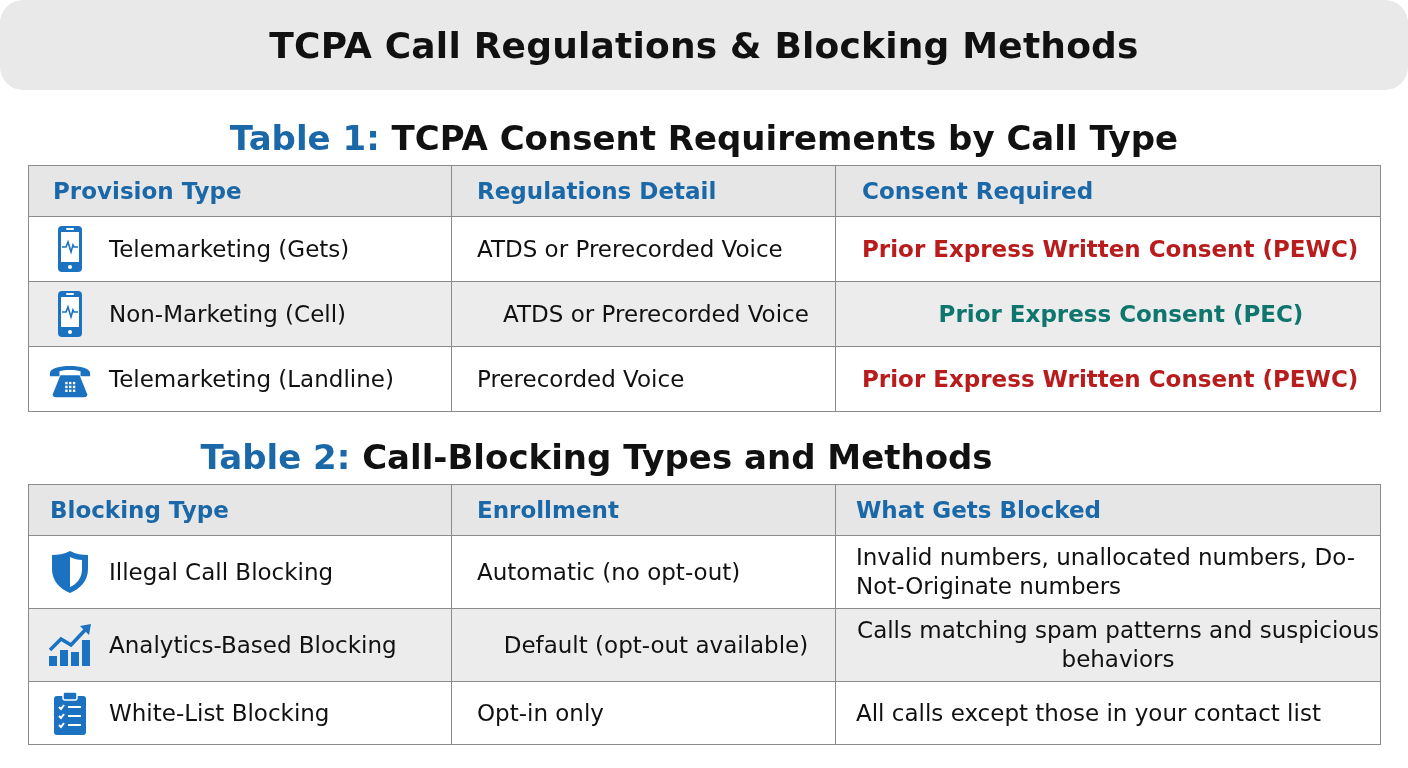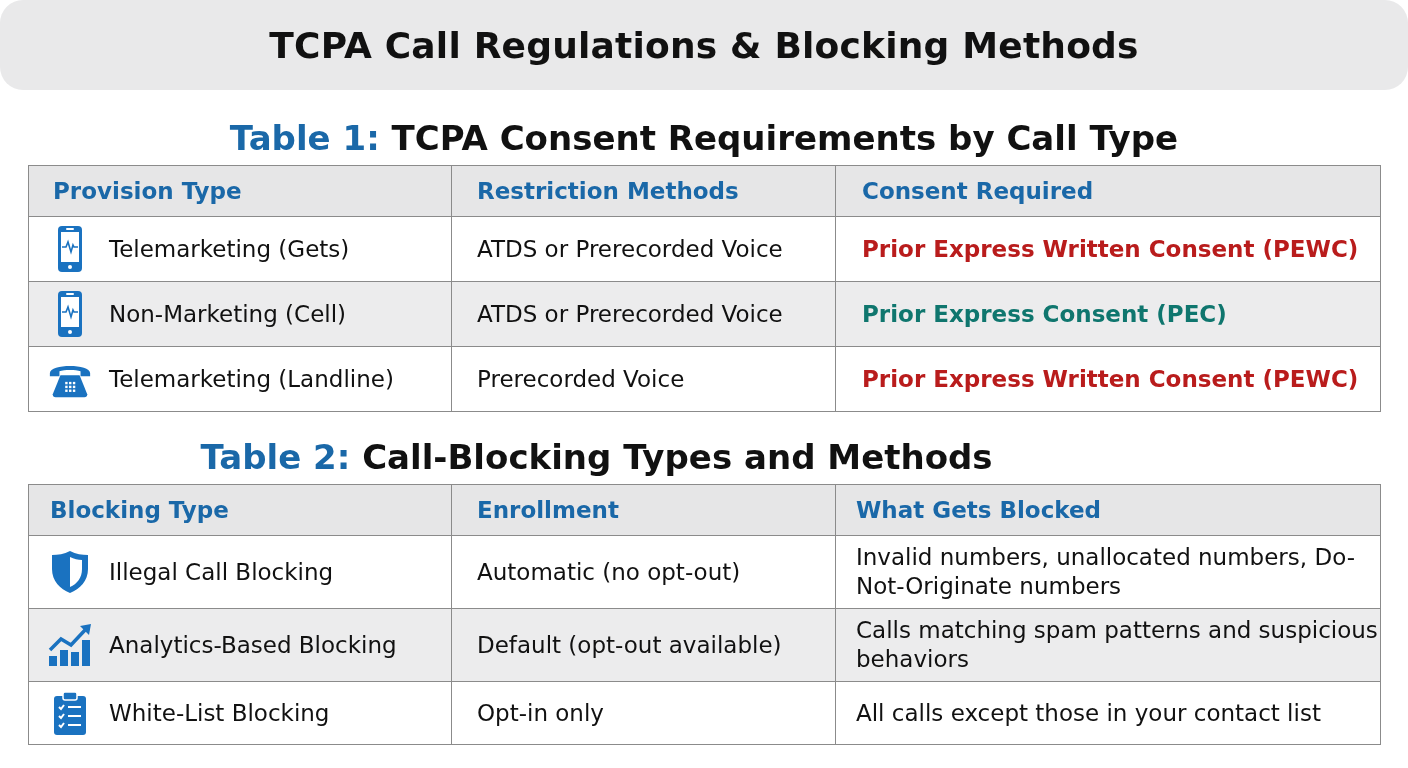--- a/index.html
+++ b/index.html
@@ -26,21 +26,21 @@
     position: absolute; left: 28px; width: 1352px;
     border-collapse: collapse; table-layout: fixed;
   }
   .t1 { top: 165px; }
   .t2 { top: 484px; }
   td, th {
     border: 1.5px solid #8b8b8b; padding: 0 0 0 20px; text-align: left;
     font-size: 23px; vertical-align: middle;
   }
   th { color: #1a68a8; font-weight: bold; background: #e6e6e7; }
-  tr.alt td { background: #ececed; }
+  tr.alt td { background: #ececed; text-align: center; }
   .t1 th { height: 50px; }
   .t1 td { height: 64px; }
   .t2 th { height: 50px; }
   .t2 tr.r1 td { height: 72px; }
   .t2 tr.r2 td { height: 72px; }
   .t2 tr.r3 td { height: 62px; }
   td.first { padding-left: 18px; }
   .cellwrap { display: flex; align-items: center; }
   .icon { width: 46px; height: 46px; display: inline-flex; align-items: center; justify-content: center; margin-right: 16px; }
   .pewc { color: #b91c1c; font-weight: bold; }
@@ -61,21 +61,21 @@
 
 <table class="t1">
   <colgroup>
       <col style="width:423px">
       <col style="width:384px">
       <col style="width:545px">
     </colgroup>
   <thead>
     <tr>
       <th style="padding-left:24px">Provision Type</th>
-      <th style="padding-left:25px">Restriction Methods</th>
+      <th style="padding-left:25px">Regulations Detail</th>
       <th style="padding-left:26px">Consent Required</th>
     </tr>
   </thead>
   <tbody>
     <tr>
       <td class="first">
         <div class="cellwrap">
           <span class="icon">
             <svg width="28" height="48" viewBox="0 0 28 48">
                 <rect x="2" y="1" width="24" height="46" rx="4" fill="#1a72c0"></rect>

